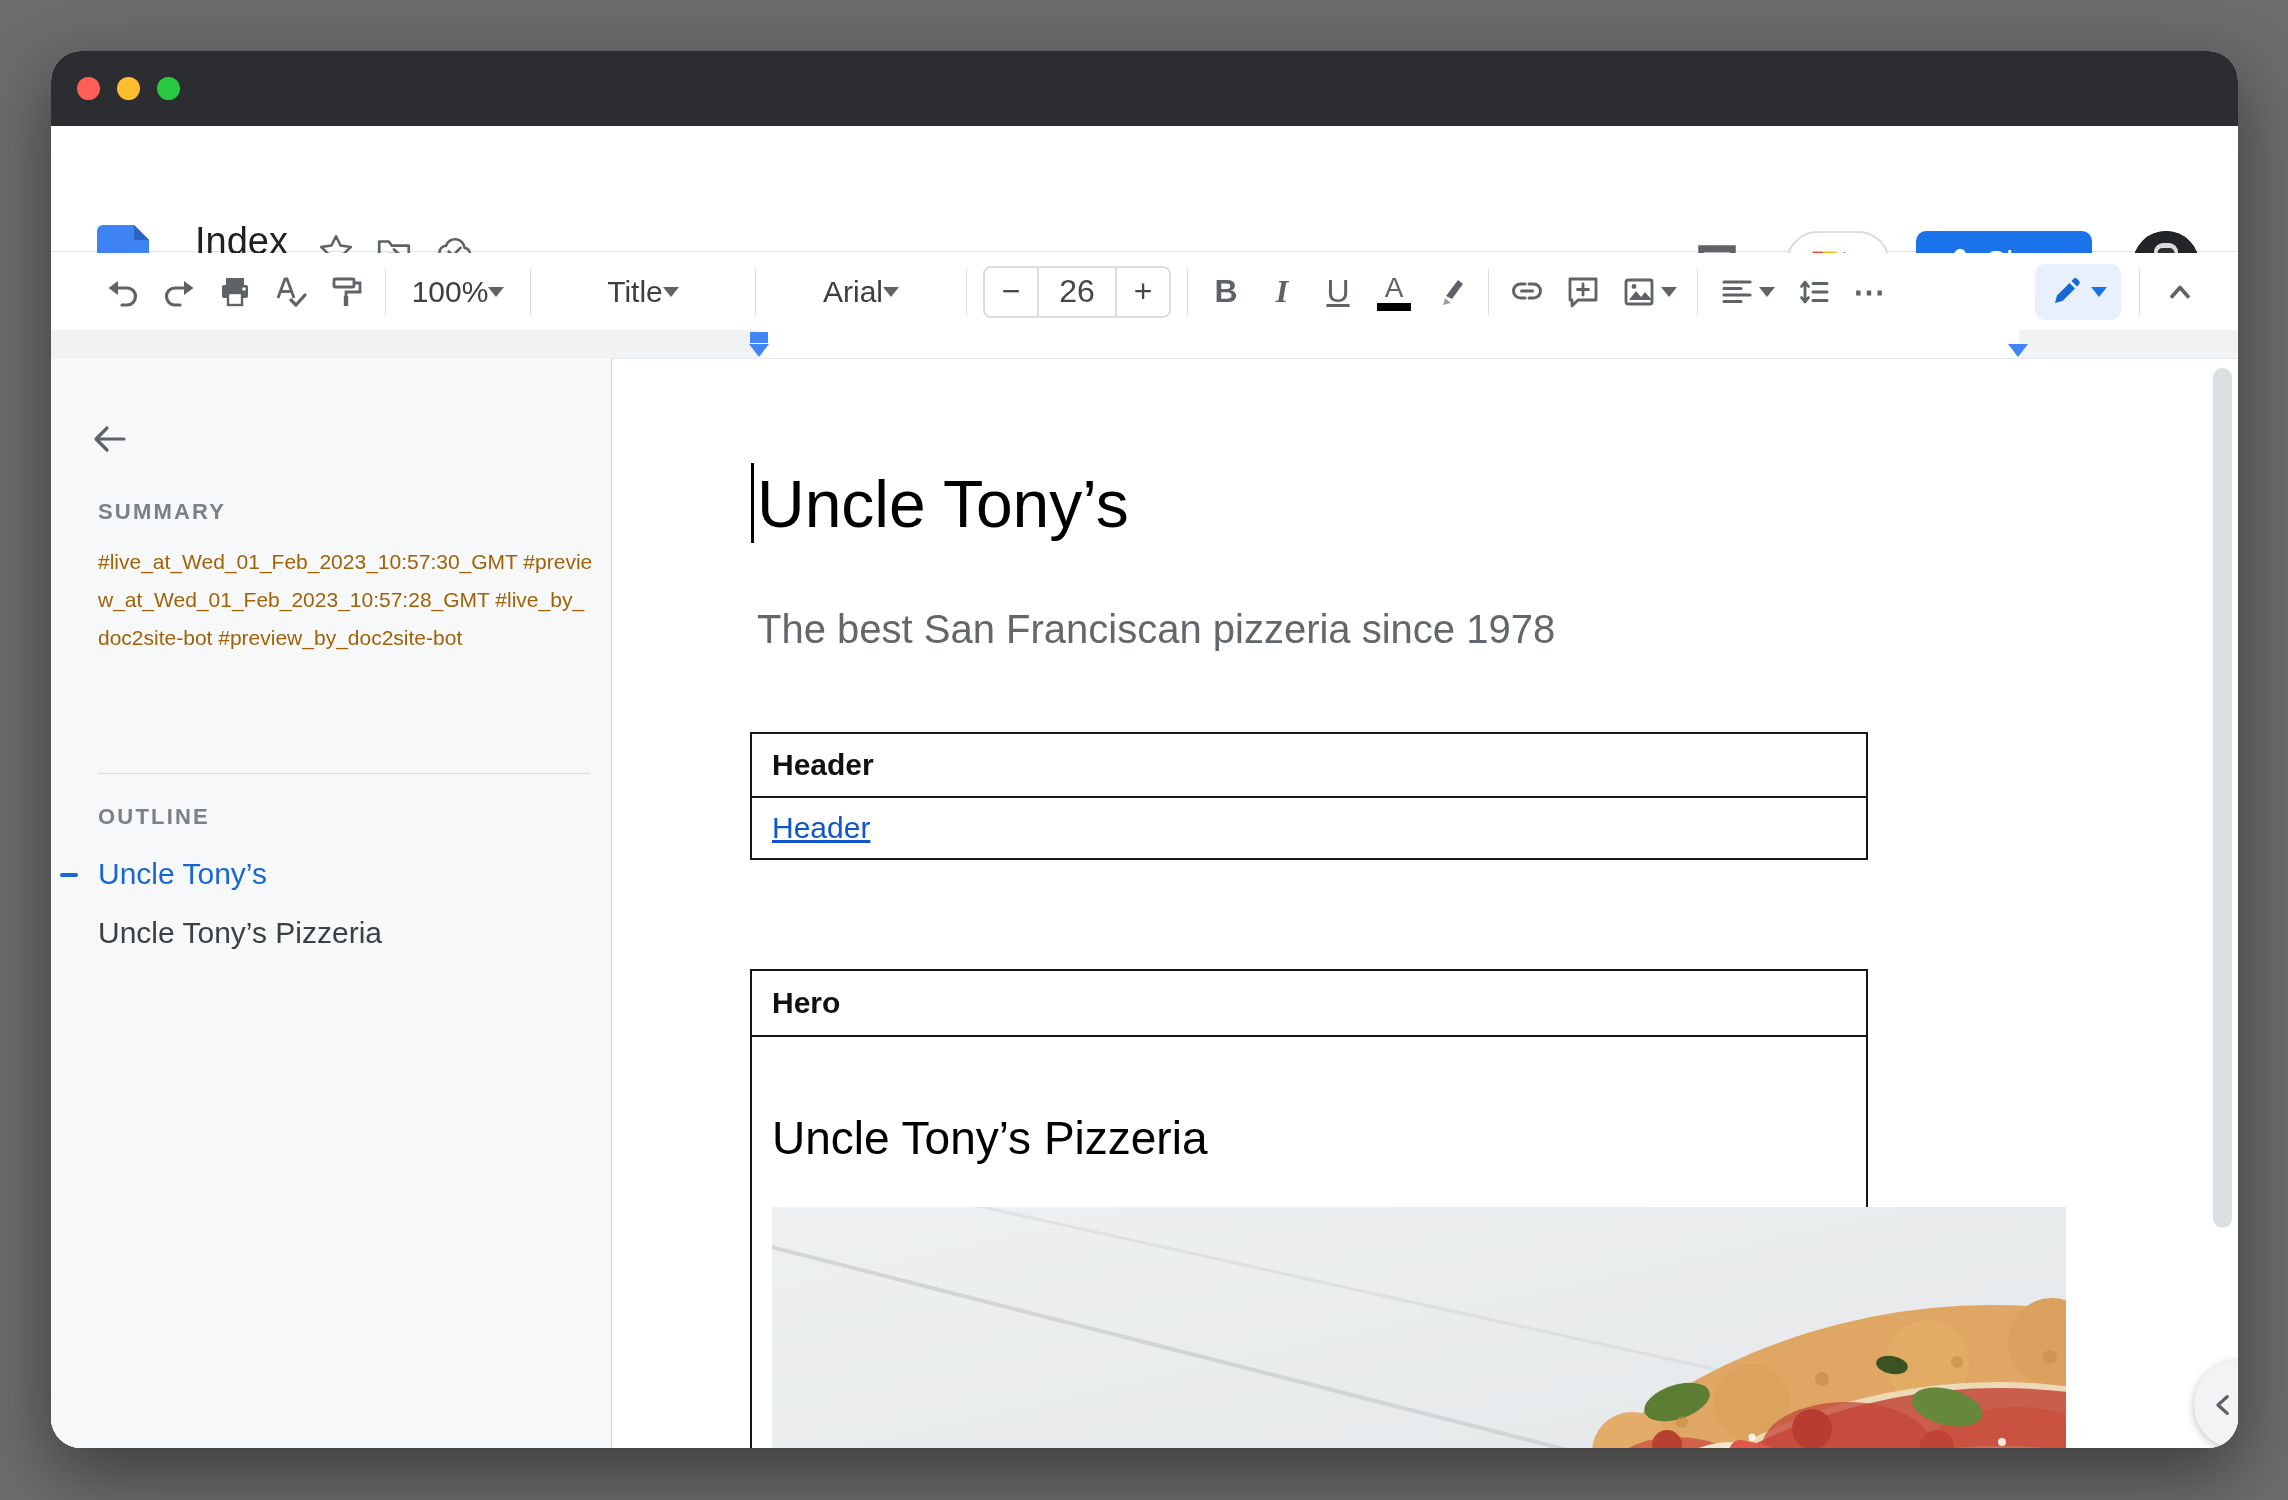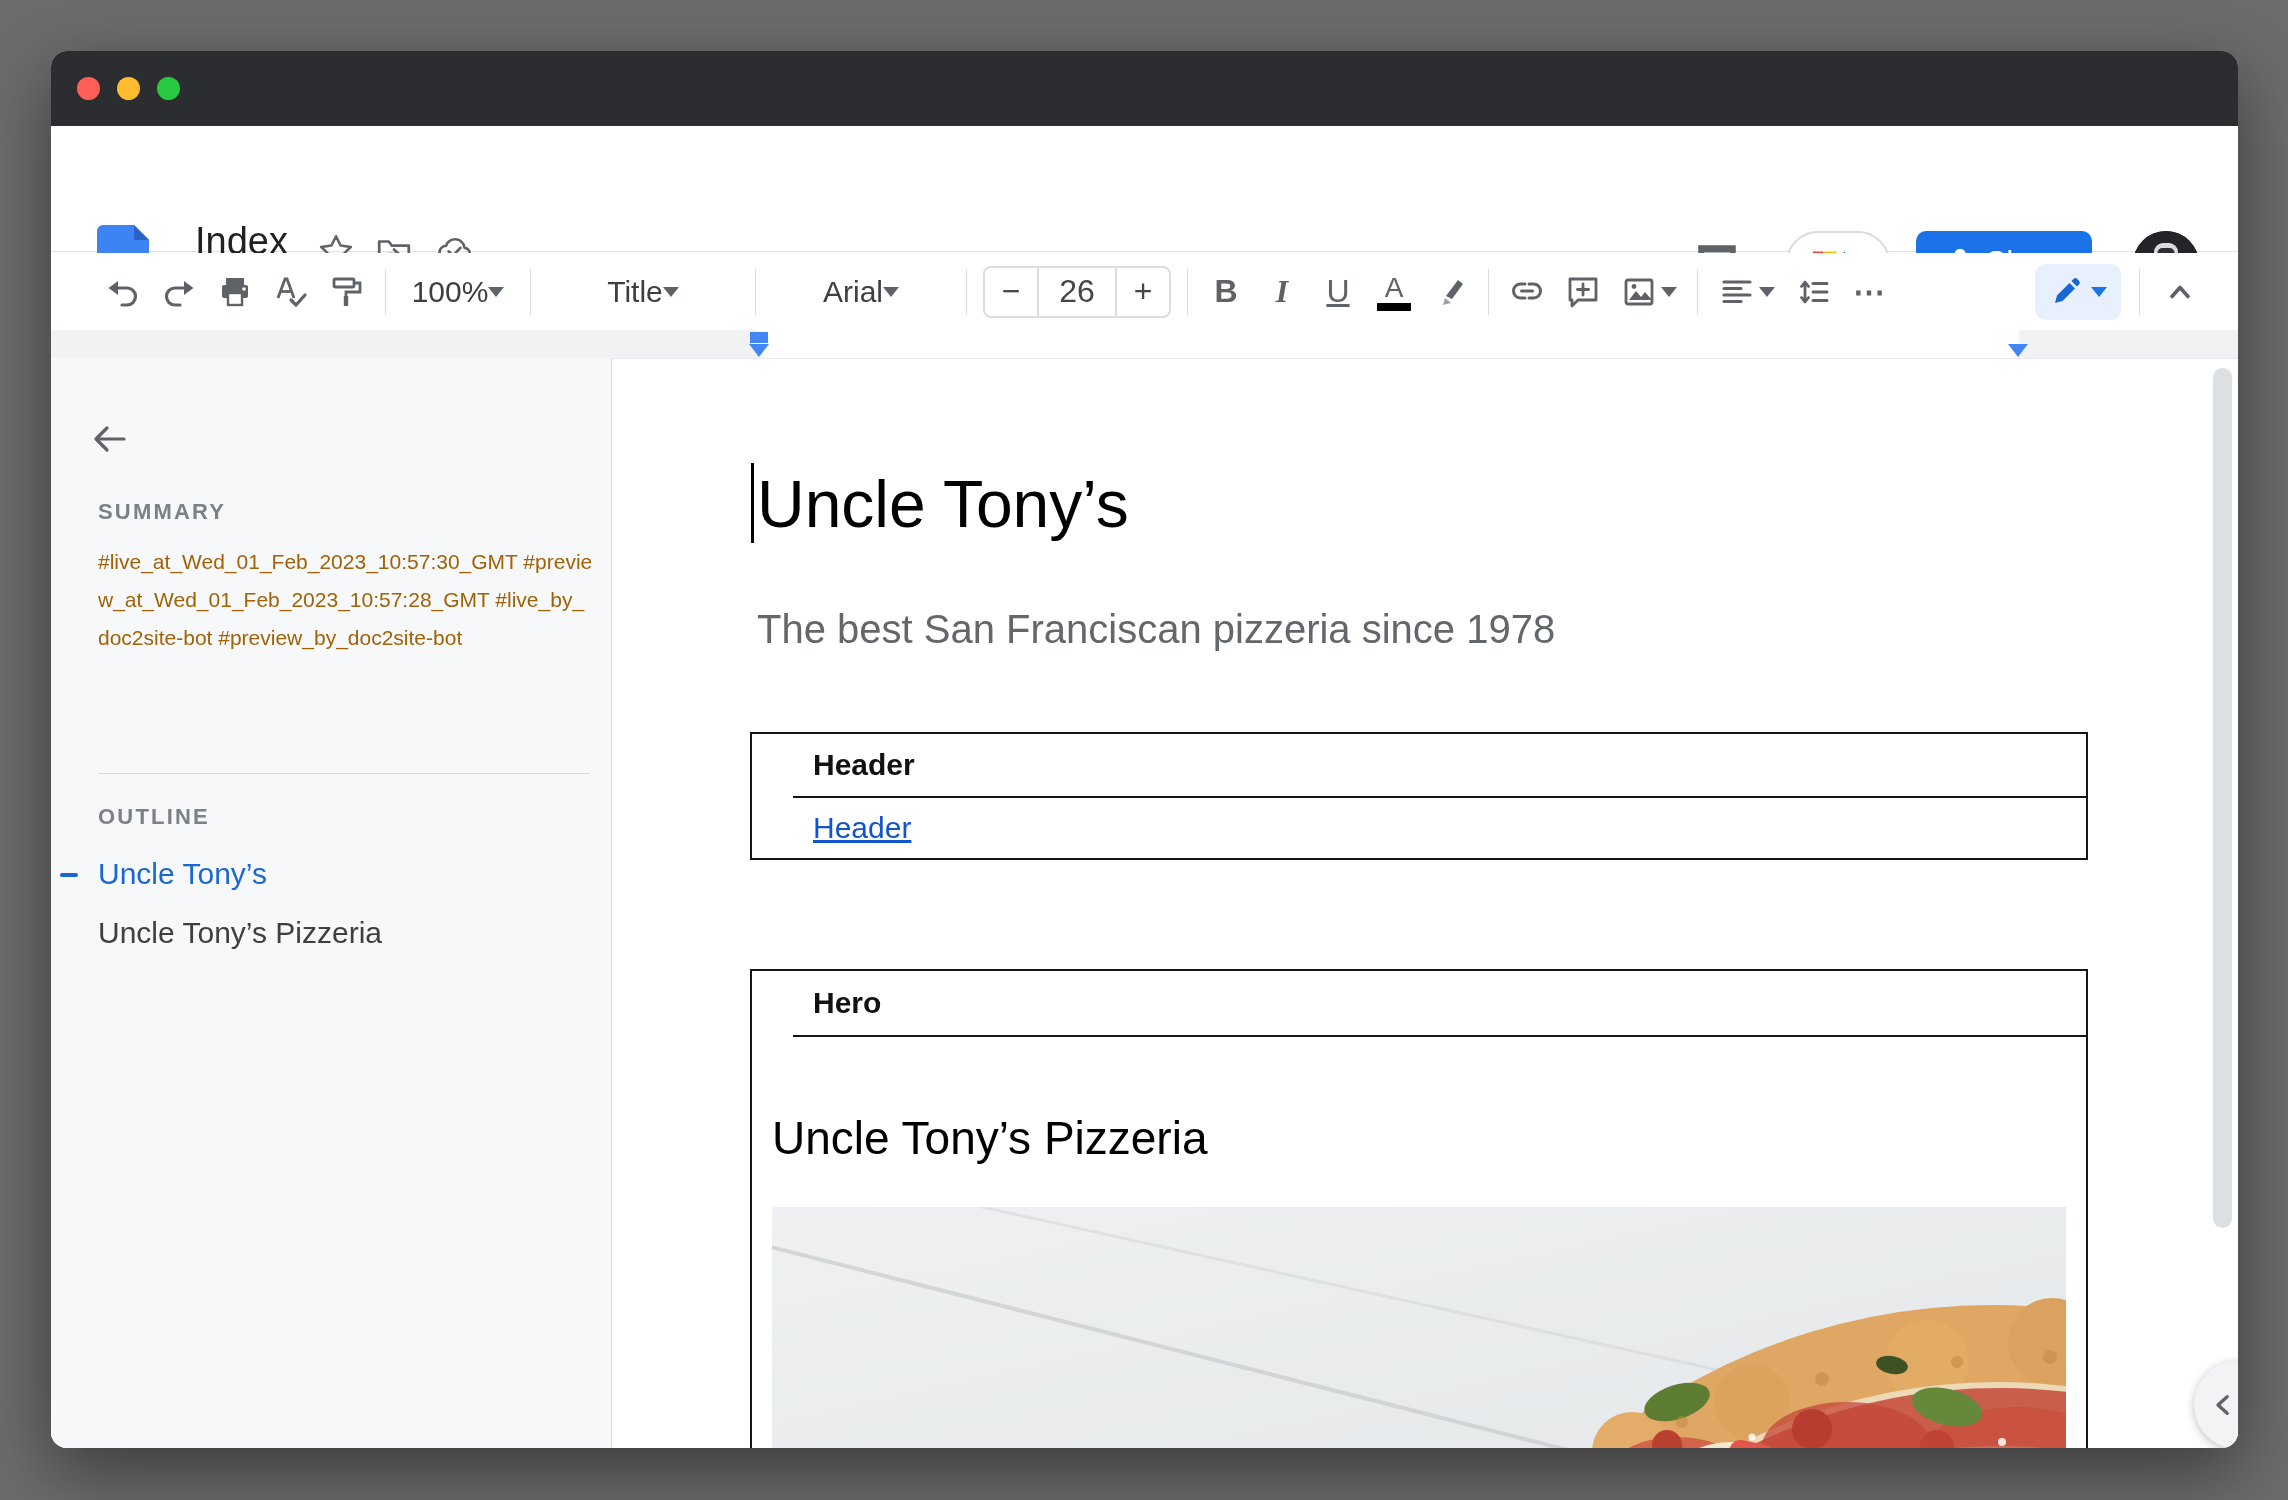--- a/index.html
+++ b/index.html
@@ -1,19 +1,19 @@
 <!DOCTYPE html>
 <html><head>
 <meta charset="utf-8">
 <style>
   html,body{margin:0;padding:0;background:#555;}
   *{box-sizing:border-box;font-family:"Liberation Sans",sans-serif;}
   .stage{position:relative;width:2288px;height:1500px;background:#6c6c6c;overflow:hidden;}
   .window{position:absolute;left:51px;top:51px;width:2187px;height:1397px;background:#fff;
-          border-radius:16px;overflow:hidden;box-shadow:0 24px 70px rgba(0,0,0,.45);}
+          border-radius:30px;overflow:hidden;box-shadow:0 24px 70px rgba(0,0,0,.45);}
   .abs{position:absolute;}
 
   
   .titlebar{position:absolute;left:0;top:0;width:100%;height:75px;background:#2c2d30;}
   .light{position:absolute;top:26px;width:23px;height:23px;border-radius:50%;}
 
   
   .hdr{position:absolute;left:0;top:75px;width:100%;height:126px;background:#fff;border-bottom:1px solid #e2e5e8;}
   .docs-logo{position:absolute;left:46px;top:99px;width:52px;height:72px;}
   .doc-title{position:absolute;left:144px;top:94px;font-size:38px;color:#202124;}
@@ -53,21 +53,21 @@
   .sidebar{position:absolute;left:0;top:307px;width:561px;height:1090px;background:#f7f8f9;border-right:1px solid #d7dadd;}
   .sb-label{font-size:22px;font-weight:700;letter-spacing:2.2px;color:#7b8186;}
   .sb-summary{font-size:21px;line-height:38px;color:#a16207;word-break:break-all;}
   .sb-outline-item{font-size:30px;font-weight:500;white-space:nowrap;}
   .active-dash{position:absolute;left:9px;width:18px;height:4px;background:#1967d2;border-radius:2px;}
 
   
   .cursor-bar{position:absolute;left:700px;top:412px;width:3px;height:80px;background:#000;}
   .doc-h-title{position:absolute;left:706px;top:413px;font-size:66px;color:#000;line-height:80px;white-space:nowrap;}
   .doc-subtitle{position:absolute;left:706px;top:556px;font-size:40px;color:#63676b;white-space:nowrap;}
-  .dtable{position:absolute;left:699px;width:1338px;border:2px solid #161616;padding-left:41px;}
+  .dtable{position:absolute;left:699px;width:1118px;border:2px solid #161616;}
   .dt-row1{height:64px;display:flex;align-items:center;padding-left:20px;font-size:30px;font-weight:700;color:#111;border-bottom:2px solid #161616;}
   .dt-row2{height:60px;display:flex;}
   .dt-cell{display:flex;align-items:center;padding-left:20px;font-size:30px;color:#111;}
   .dt-link{color:#1155cc;text-decoration:underline;}
   .hero-heading{position:absolute;left:721px;top:1060px;font-size:46px;color:#000;white-space:nowrap;}
   .hero-img{position:absolute;left:721px;top:1156px;width:1294px;height:290px;overflow:hidden;}
 
   .scrollbar{position:absolute;left:2162px;top:317px;width:19px;height:860px;border-radius:10px;background:#dde0e3;}
   .panel-toggle{position:absolute;left:2143px;top:1310px;width:88px;height:88px;border-radius:50%;background:#f2f3f5;
                 box-shadow:0 2px 10px rgba(0,0,0,.25);display:flex;align-items:center;padding-left:14px;}

